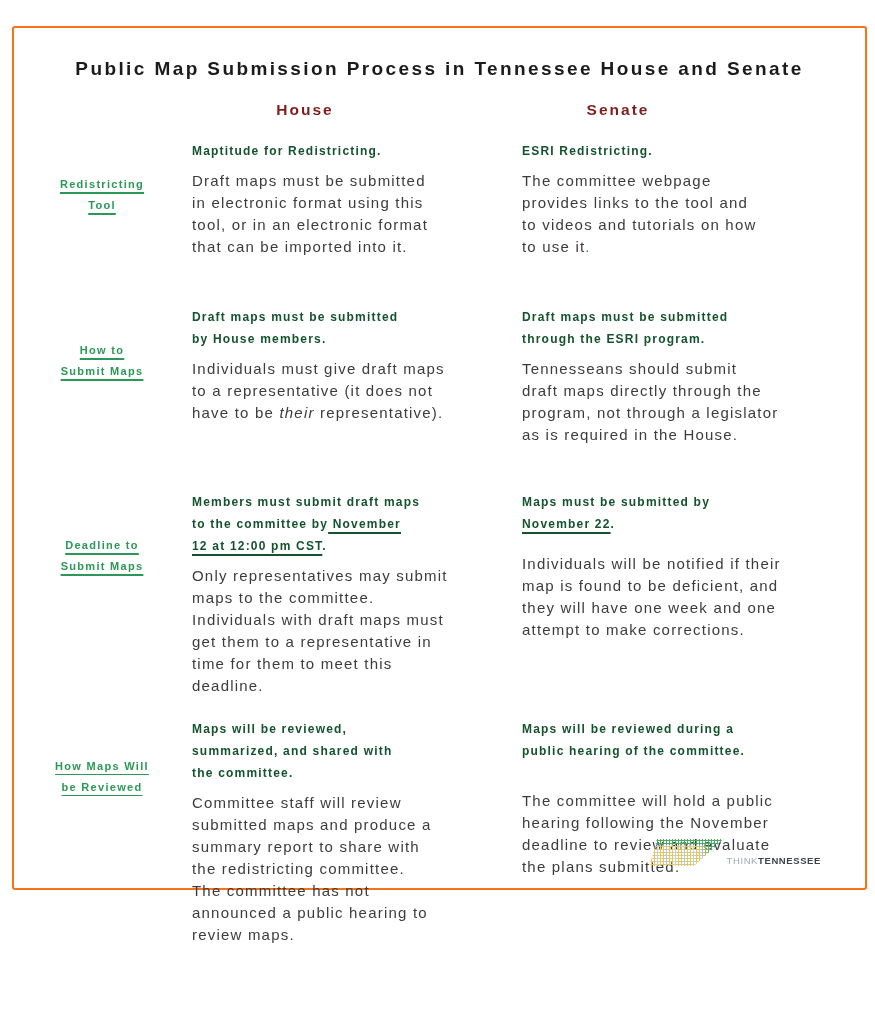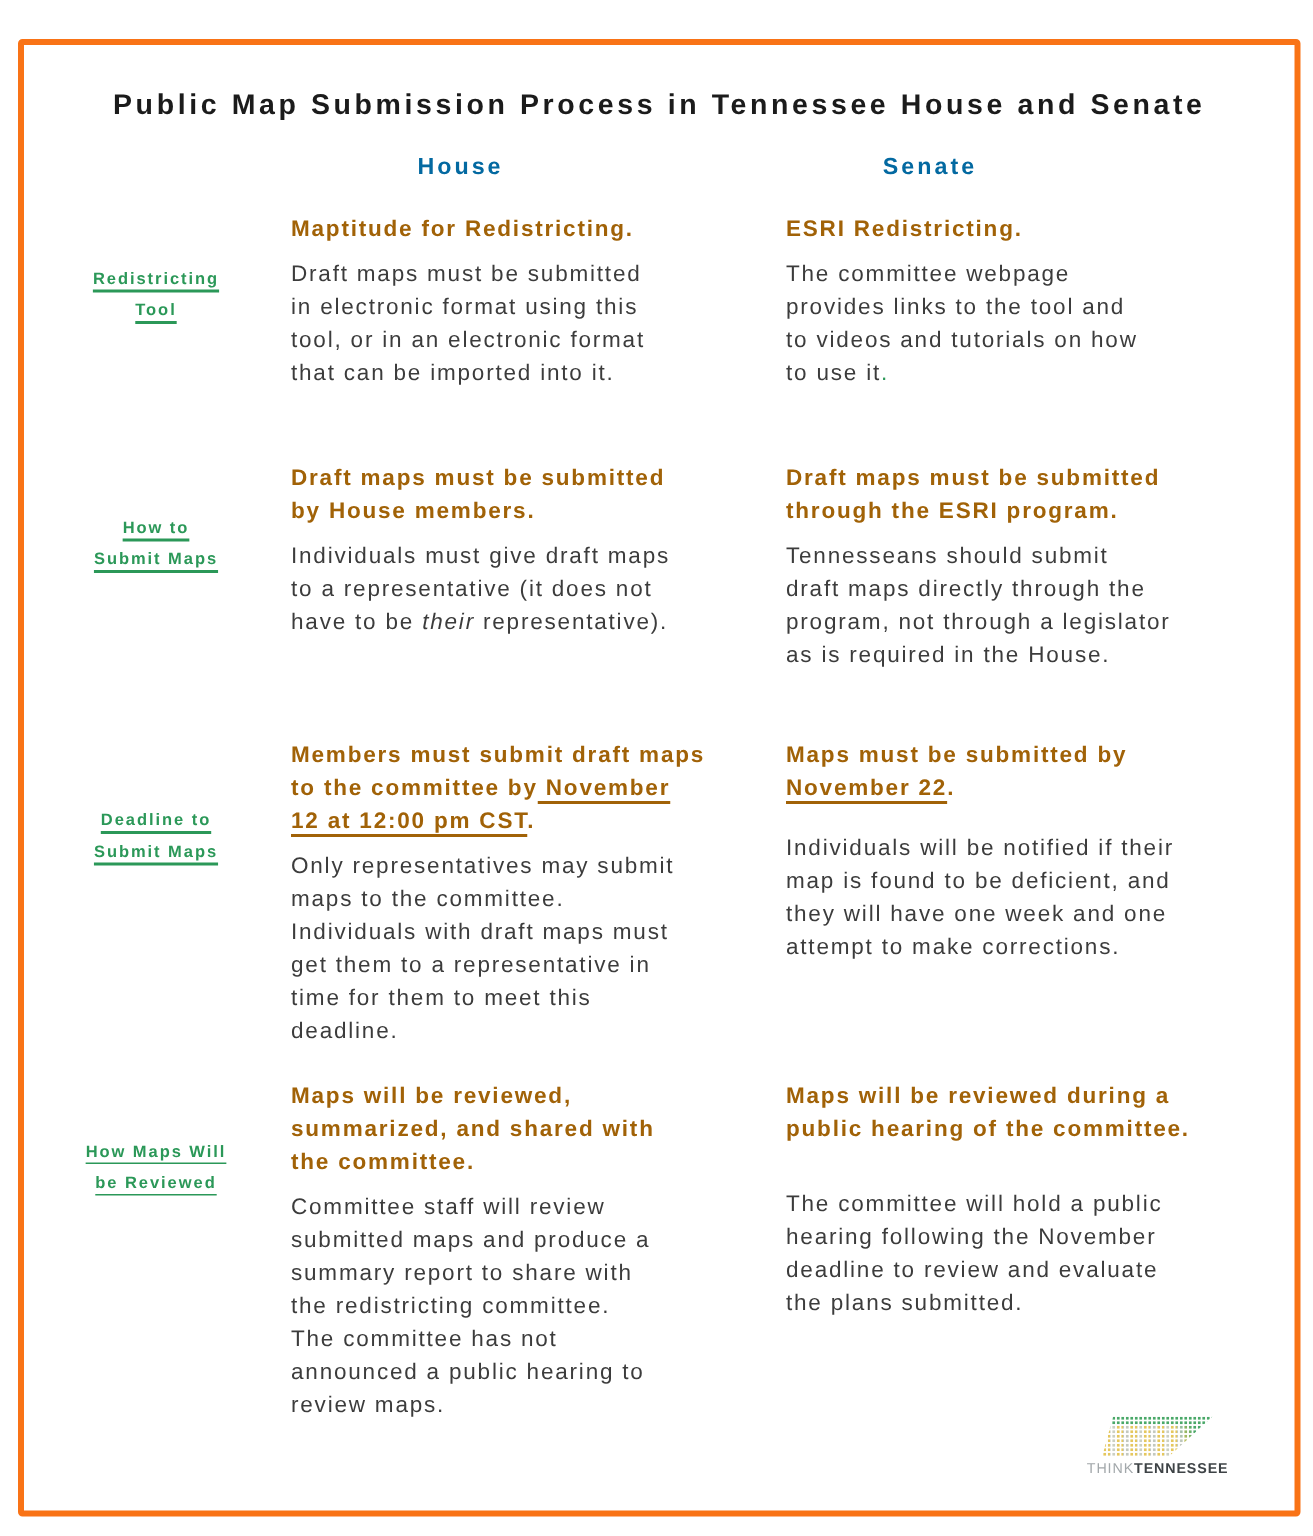--- a/index.html
+++ b/index.html
@@ -6,22 +6,22 @@
   .page{
     position:relative;
     width:875px;height:1024px;
     background:#ffffff;
     font-family:"Liberation Sans", sans-serif;
     overflow:hidden;
   }
   .sheet{
     position:absolute;
     left:12px;top:26px;
-    width:855px;height:985px;
-    border:4px solid #f97316;
+    width:855px;height:864px;
+    border:2px solid #f97316;
     border-radius:3px;
     background:#ffffff;
     box-sizing:border-box;
   }
   .title{
     margin-top:30px;
     text-align:center;
     font-size:19px;
     font-weight:700;
     letter-spacing:2.4px;
@@ -34,21 +34,21 @@
     column-gap:0;
     padding-left:8px;
   }
   .grid .c-house{margin-left:10px;}
   .grid .c-senate{margin-left:40px;}
   .col-heads{margin-top:21px;}
   .col-head{
     font-size:15.5px;
     font-weight:700;
     letter-spacing:2px;
-    color:#0369a1;
+    color:#7f1d1d;
     text-align:center;
     position:relative;
     white-space:pre;
   }
   .col-head.house{left:-32px;}
   .col-head.senate{left:-49px;}
   .row{margin-top:21px;}
   .row.r1{margin-top:21px;margin-bottom:48px;}
   .row.r2{margin-bottom:45px;}
   .row.r3{margin-bottom:17px;}
@@ -62,25 +62,25 @@
     text-decoration:underline;
     text-underline-offset:4px;
     text-decoration-thickness:1.5px;
     white-space:pre-line;
   }
   .r1 .label{padding-top:34px;}
   .r2 .label{padding-top:34px;}
   .r3 .label{padding-top:44px;}
   .r4 .label{padding-top:38px;text-decoration:underline;}
   .heading{
-    font-size:15px;
+    font-size:12px;
     font-weight:700;
     letter-spacing:1.2px;
     line-height:22px;
-    color:#a16207;
+    color:#14532d;
     white-space:pre-line;
   }
   .heading .u{
     text-decoration:underline;
     text-underline-offset:4px;
     text-decoration-thickness:1.5px;
   }
   .body{
     margin-top:8px;
     font-size:15px;
@@ -89,21 +89,21 @@
     color:#3c3c3c;
     white-space:pre-line;
   }
   .body.mt-lg{margin-top:28px;}
   .body.mt-para{margin-top:18px;}
   .body em{font-style:italic;}
   .green-dot{color:#2b9858;}
   .logo{
     position:absolute;
     right:44px;bottom:22px;
-    display:flex;flex-direction:column;align-items:center;
+    display:flex;flex-direction:row;align-items:flex-end;
     gap:3px;
   }
   .tn-shape{
     width:74px;height:27px;
     clip-path:polygon(10% 0%, 100% 0%, 82% 45%, 60% 100%, 0% 100%);
     background-image:
       linear-gradient(to bottom, #4aa868 0%, #4aa868 22%, rgba(0,0,0,0) 22%),
       linear-gradient(247deg, #4aa868 0%, #4aa868 20%, rgba(0,0,0,0) 34%),
       repeating-linear-gradient(90deg, #e5c75e 0 5px, #cbcfc3 5px 9px, #e5c75e 9px 14px, #c3c8bf 14px 18px);
     -webkit-mask-image:radial-gradient(circle at 1.5px 1.5px, #000 1px, transparent 1.15px);

